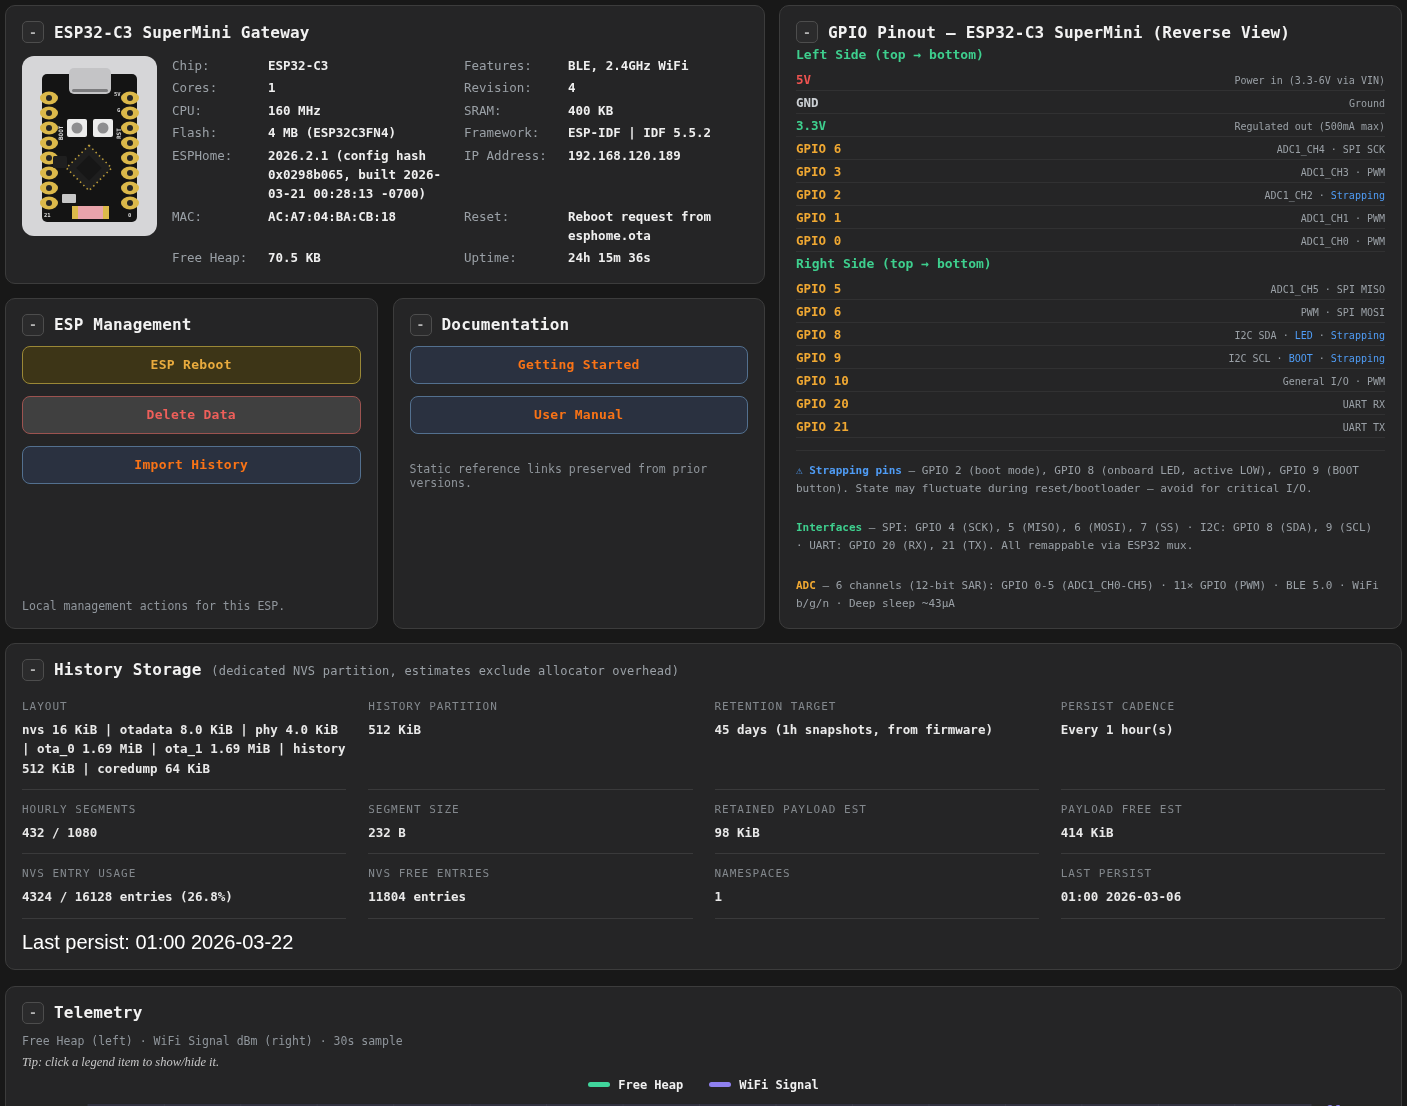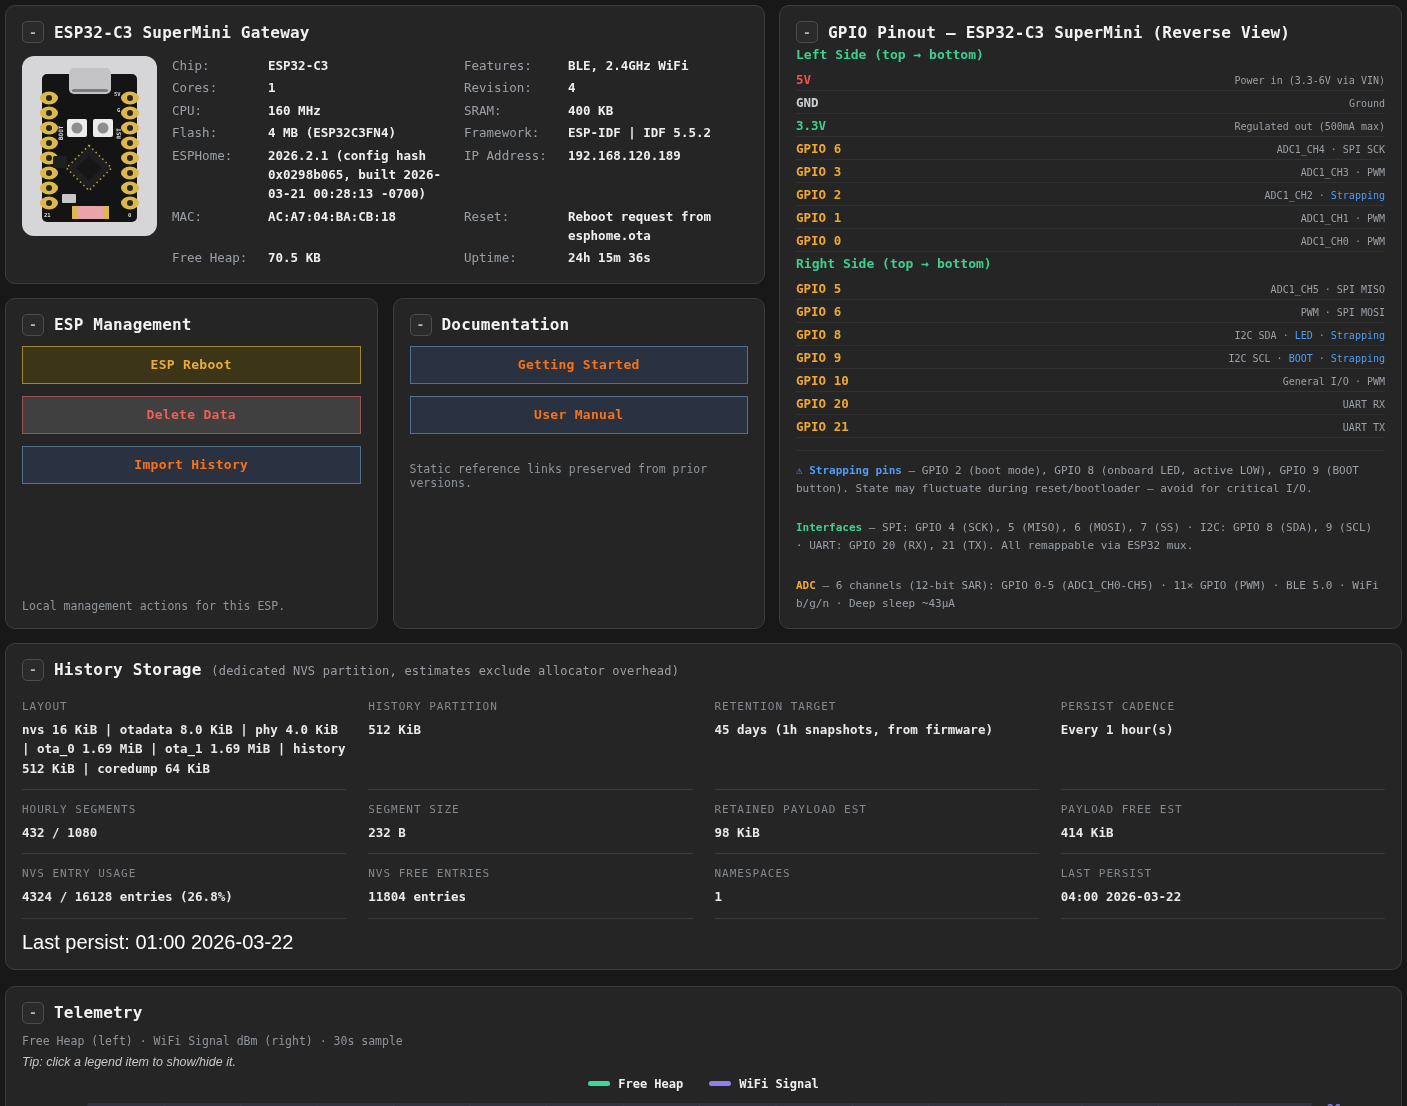--- a/index.html
+++ b/index.html
@@ -33,21 +33,21 @@
   .info-grid {
     display:grid; grid-template-columns:88px 188px 96px 1fr;
     column-gap:8px; row-gap:3px; font-size:12.5px; line-height:1.55; align-content:start; flex:1;
   }
   .info-label { color:#9aa0a6; }
   .info-value { color:#efefef; font-weight:bold; }
 
   
   .btn-stack { display:flex; flex-direction:column; gap:12px; margin-top:10px; }
   .btn {
-    width:100%; height:38px; border-radius:0; font:bold 13px "DejaVu Sans Mono",monospace;
+    width:100%; height:38px; border-radius:8px; font:bold 13px "DejaVu Sans Mono",monospace;
     cursor:pointer; letter-spacing:.3px;
   }
   .btn-amber { background:#3d3517; border:1px solid #9a8836; color:#e9ab3e; }
   .btn-red   { background:#404040; border:1px solid #9c5350; color:#ef5f5a; }
   .btn-blue  { background:#2a3140; border:1px solid #53708f; color:#f97316; }
   .panel-footer { margin-top:auto; padding-top:14px; color:#8f959b; font-size:11.5px; }
 
   
   .pinout-panel { flex:1; }
   .pinout-cols { display:grid; grid-template-columns:1fr; column-gap:55px; }
@@ -70,21 +70,21 @@
   .history-panel { margin-top:14px; }
   .stats-grid { display:grid; grid-template-columns:repeat(4,1fr); column-gap:22px; margin-top:6px; }
   .stat-cell { border-bottom:1px solid #3a3a3b; padding:13px 0 11px; }
   .stat-label { color:#83888d; font-size:11px; letter-spacing:1px; margin-bottom:7px; }
   .stat-value { color:#e9e9e9; font-size:12.5px; font-weight:bold; line-height:1.55; }
   .last-persist { font-family:"Liberation Sans",sans-serif; font-size:20px; color:#ffffff; padding-top:12px; }
 
   
   .telemetry-panel { margin-top:16px; }
   .telemetry-sub { margin-top:10px; color:#8f959b; font-size:11.5px; }
-  .telemetry-tip { margin-top:7px; font-family:Liberation Sans, sans-serif; font-style:italic; font-size:12.5px; color:#c7c7c7; }
+  .telemetry-tip { margin-top:7px; font-family:Liberation Serif, serif; font-style:italic; font-size:12.5px; color:#c7c7c7; }
   .legend-row { display:flex; justify-content:center; gap:26px; margin-top:8px; }
   .legend-item { display:flex; align-items:center; gap:8px; cursor:pointer; }
   .legend-swatch { width:22px; height:5px; border-radius:3px; }
   .legend-label { font-size:12px; font-weight:bold; color:#f0f0f0; }
   .chart-wrap { margin-top:2px; }
   svg text { font-family:"DejaVu Sans Mono",monospace; }
 </style>
 </head>
 <body>
 
@@ -386,21 +386,21 @@
       <div class="stat-cell">
         <div class="stat-label">NVS FREE ENTRIES</div>
         <div class="stat-value">11804 entries</div>
       </div>
       <div class="stat-cell">
         <div class="stat-label">NAMESPACES</div>
         <div class="stat-value">1</div>
       </div>
       <div class="stat-cell">
         <div class="stat-label">LAST PERSIST</div>
-        <div class="stat-value">04:00 2026-03-22</div>
+        <div class="stat-value">01:00 2026-03-06</div>
       </div>
     </div>
   <div class="last-persist">Last persist: 01:00 2026-03-22</div>
 </section>
 
 <section class="panel telemetry-panel">
   <div class="panel-header">
     <button class="collapse-btn">-</button>
     <div class="panel-title">Telemetry</div>
   </div>

